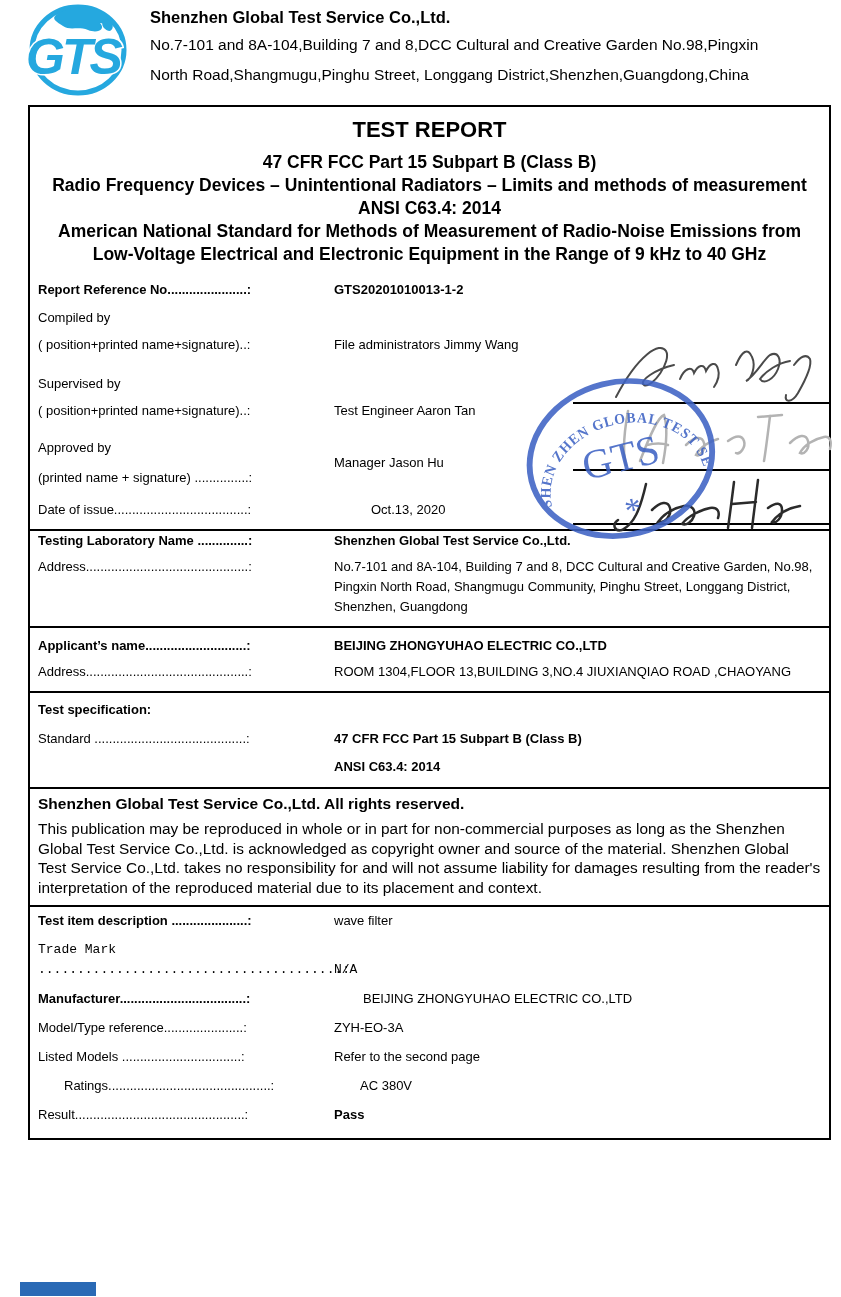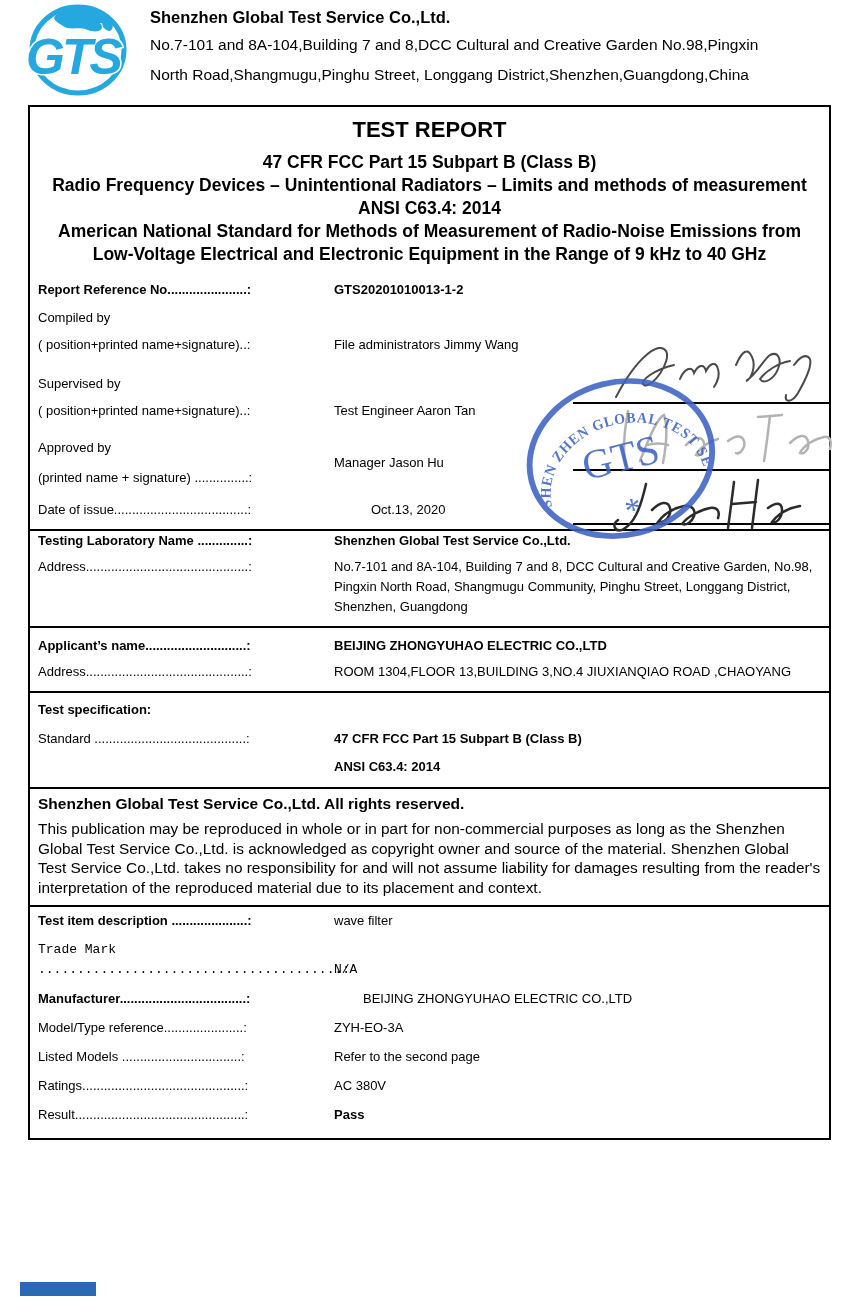--- a/index.html
+++ b/index.html
@@ -152,21 +152,21 @@
         <div class="val">BEIJING ZHONGYUHAO ELECTRIC CO.,LTD</div>
       </div>
       <div class="row" style="padding-bottom:6px;">
         <div class="lbl">Model/Type reference......................:</div>
         <div class="val">ZYH-EO-3A</div>
       </div>
       <div class="row" style="padding-bottom:6px;">
         <div class="lbl">Listed Models  .................................:</div>
         <div class="val">Refer to the second page</div>
       </div>
-      <div class="row" style="padding-bottom:6px;">
+      <div class="row" style="padding-bottom:6px;margin-left:26px;">
         <div class="lbl">Ratings.............................................:</div>
         <div class="val">AC 380V</div>
       </div>
       <div class="row" style="padding-bottom:13px;">
         <div class="lbl">Result...............................................:</div>
         <div class="val b">Pass</div>
       </div>
     </div>
 
     <div class="sigline" style="top:295px;"></div>

